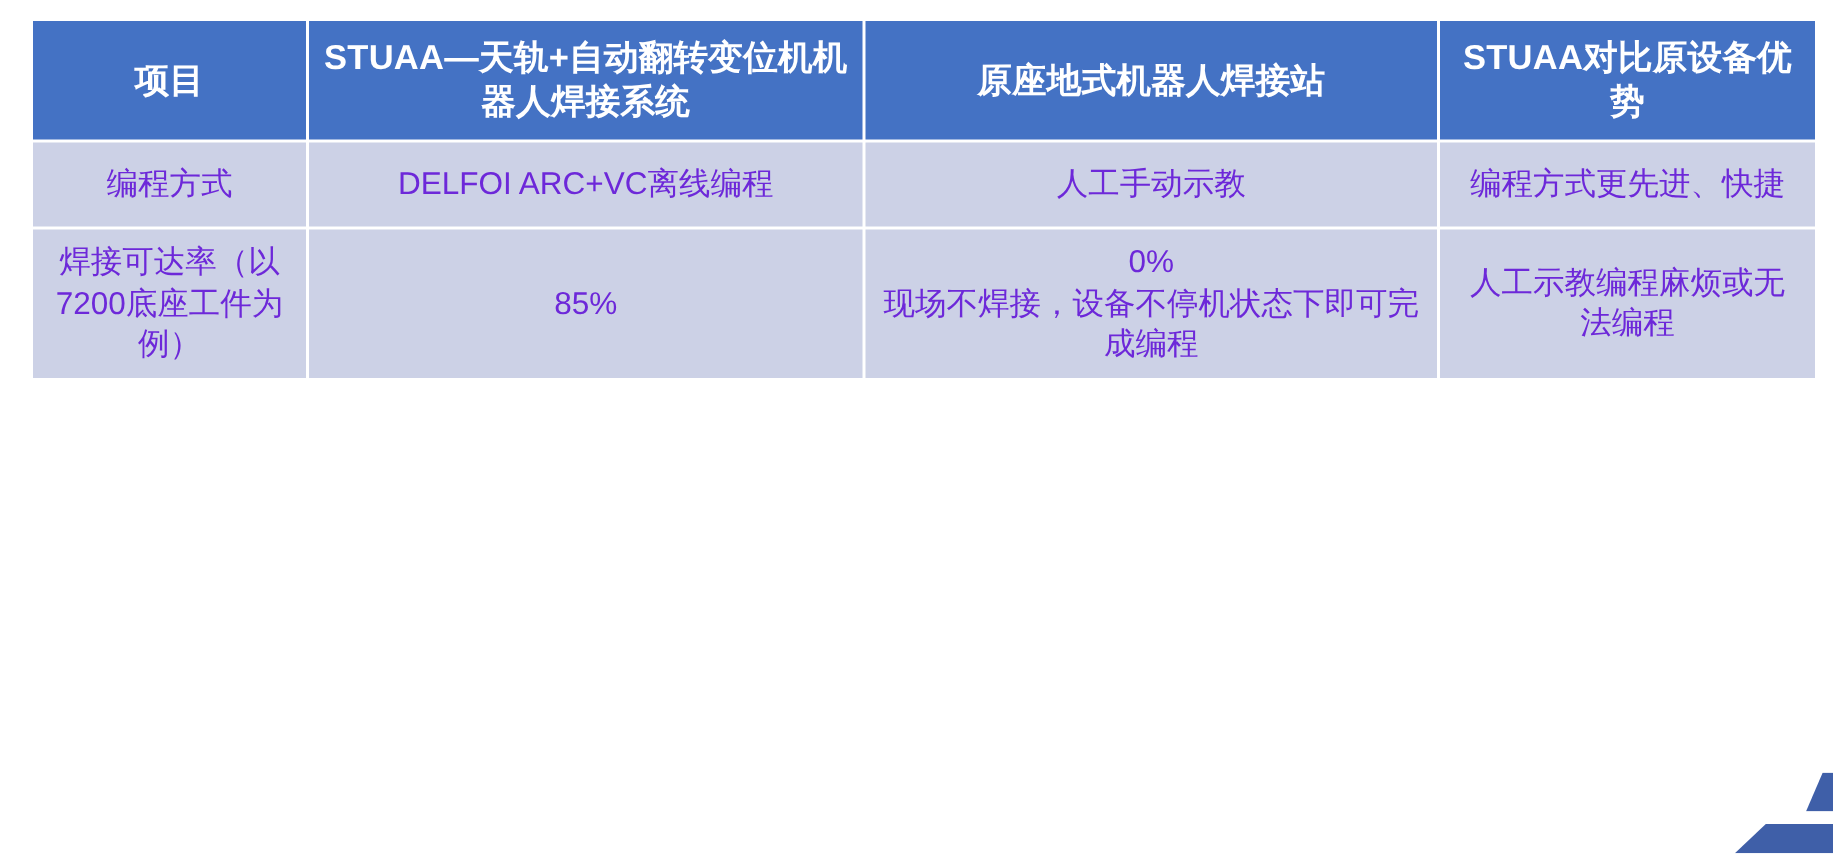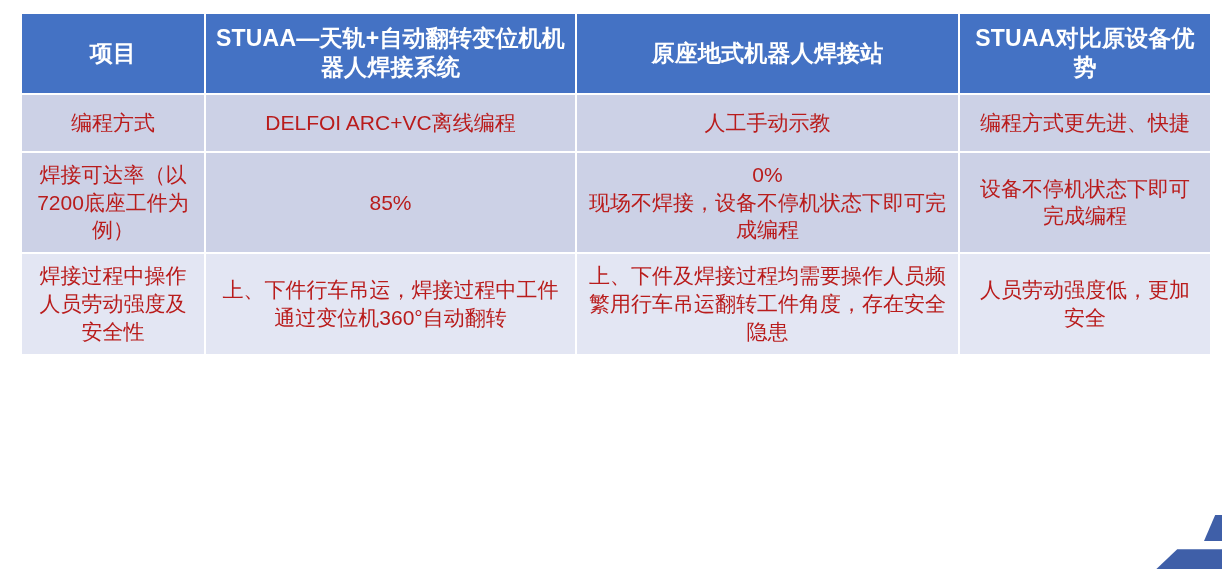--- a/index.html
+++ b/index.html
@@ -70,21 +70,21 @@
     line-height: 1.28;
     padding: 10px 8px;
     text-align: center;
     vertical-align: middle;
     height: 66px;
     box-sizing: border-box;
     letter-spacing: 0.2px;
   }
 
   table.cmp td {
-    color: #b91c1c;
+    color: #6d28d9;
     font-size: 21px;
     font-weight: normal;
     line-height: 1.32;
     padding: 8px 10px;
     text-align: center;
     vertical-align: middle;
     box-sizing: border-box;
   }
 
   tr.shade-a td { background: #ccd1e6; }
@@ -131,29 +131,23 @@
         </tr>
 
 
         <tr class="shade-a r-reach">
           <td class="first-col">焊接可达率（以7200底座工件为例）</td>
           <td>85%</td>
           <td>
               <span class="cell-line">0%</span>
               <span class="cell-line">现场不焊接，设备不停机状态下即可完成编程</span>
             </td>
-          <td>设备不停机状态下即可完成编程</td>
+          <td>人工示教编程麻烦或无法编程</td>
         </tr>
 
-        <tr class="shade-b r-labor">
-          <td class="first-col">焊接过程中操作人员劳动强度及安全性</td>
-          <td>上、下件行车吊运，焊接过程中工件通过变位机360°自动翻转</td>
-          <td>上、下件及焊接过程均需要操作人员频繁用行车吊运翻转工件角度，存在安全隐患</td>
-          <td>人员劳动强度低，更加安全</td>
-        </tr>
 
 
       </tbody>
     </table>
   </div>
 
   <div class="ribbon-tab"></div>
   <div class="ribbon"></div>
 
 </div>

